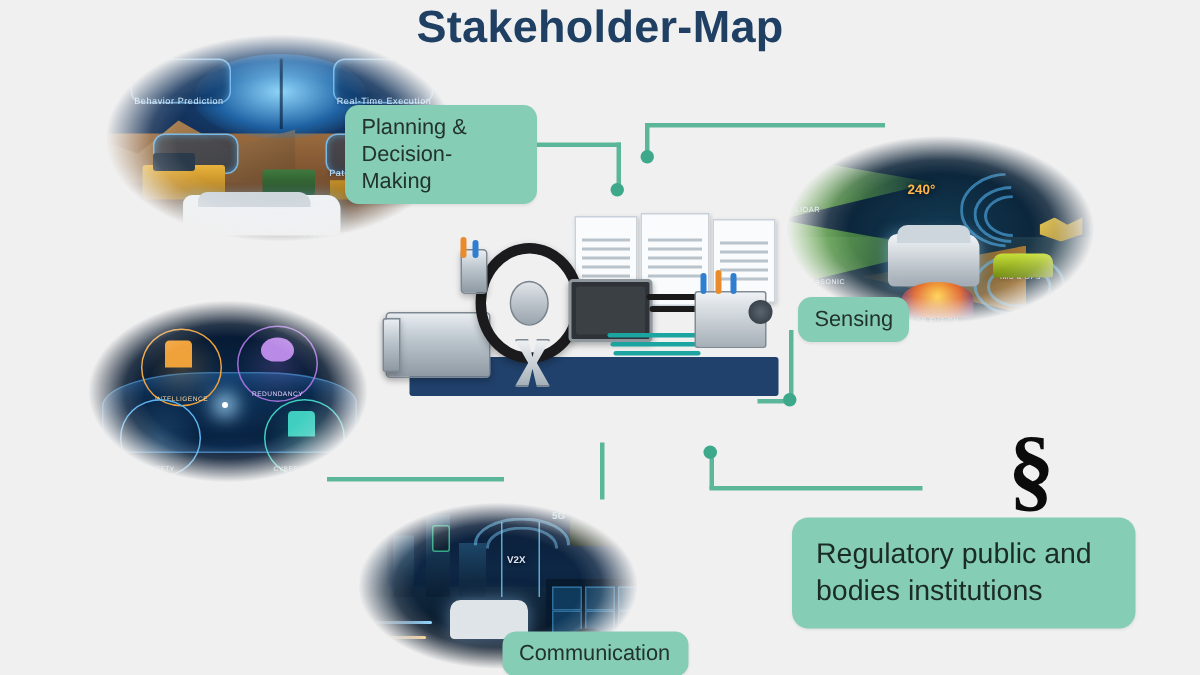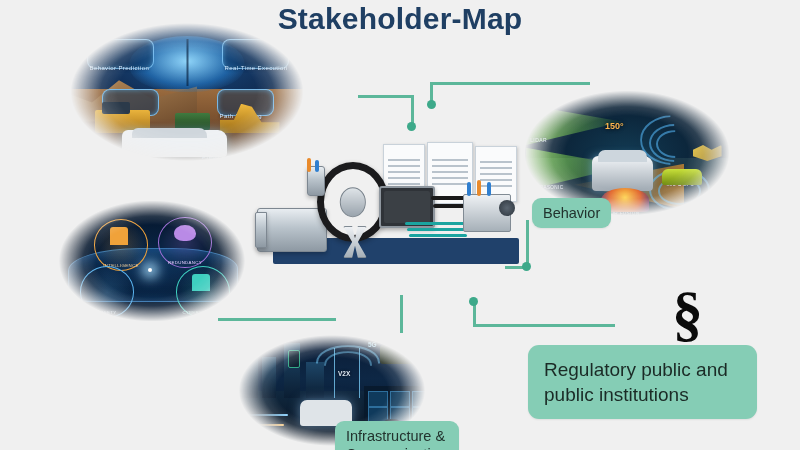--- a/index.html
+++ b/index.html
@@ -157,21 +157,21 @@
       <div class="sn-bg"></div>
       <div class="sn-road"></div>
       <div class="cone-g" style="left:4%;top:14%;width:44%;height:30%;clip-path:polygon(100% 42%,0 0,0 100%);"></div>
       <div class="cone-g" style="left:4%;top:44%;width:46%;height:34%;clip-path:polygon(100% 46%,0 6%,0 100%);"></div>
       <div class="cone-o" style="left:26%;top:58%;width:50%;height:34%;clip-path:polygon(0 46%,100% 0,100% 100%);"></div>
       <div class="wave" style="left:56%;top:22%;width:28%;height:34%;clip-path:polygon(0 0,46% 0,46% 100%,0 100%);"></div>
       <div class="wave" style="left:60%;top:28%;width:22%;height:26%;clip-path:polygon(0 0,48% 0,48% 100%,0 100%);"></div>
       <div class="wave" style="left:63%;top:33%;width:16%;height:18%;clip-path:polygon(0 0,50% 0,50% 100%,0 100%);"></div>
       <div class="wave" style="left:60%;top:62%;width:26%;height:28%;"></div>
       <div class="wave" style="left:64%;top:68%;width:18%;height:18%;"></div>
-      <div class="badge360" style="left:40%;top:26%;">150°</div>
+      <div class="badge360" style="left:40%;top:26%;">240°</div>
       <div class="lbl" style="left:11%;top:6%;font-size:5px;color:#eaf3ff;">CAMERAS</div>
       <div class="lbl" style="left:6%;top:38%;font-size:5px;color:#eaf3ff;">LIDAR</div>
       <div class="lbl" style="left:6%;top:74%;font-size:4.6px;color:#eaf3ff;">ULTRASONIC</div>
       <div class="lbl" style="left:73%;top:7%;font-size:4.6px;color:#eaf3ff;">RADAR</div>
       <div class="lbl" style="left:68%;top:72%;font-size:4.6px;color:#eaf3ff;">IMU &amp; GPS</div>
       <div class="lbl" style="left:36%;top:93%;font-size:4.6px;color:#eaf3ff;">SENSOR FUSION</div>
 
       <div class="car-w" style="left:34%;top:52%;width:28%;height:26%;background:linear-gradient(180deg,#f2f5f8,#9fa9b2);"></div>
       <div class="veh" style="left:37%;top:48%;width:22%;height:9%;background:#cdd6dd;border-radius:7px 7px 0 0;"></div>
 
@@ -306,31 +306,34 @@
   <div class="dot" style="left:522px;top:262px;"></div>
 
   <div class="conn h" style="left:218px;top:318px;width:118px;"></div>
 
   <div class="conn v" style="left:400px;top:295px;height:38px;"></div>
 
   <div class="conn v" style="left:473px;top:300px;height:26px;"></div>
   <div class="conn h" style="left:473px;top:324px;width:142px;"></div>
   <div class="dot" style="left:469px;top:297px;"></div>
 
-
-
-  <div class="chip" style="left:532px;top:198px;">Behavior</div>
+  <div class="chip" style="left:230px;top:70px;width:128px;">
+    <div>Planning &amp;</div>
+    <div>Decision-Making</div>
+  </div>
+
+
+  <div class="chip" style="left:532px;top:198px;">Sensing</div>
 
 
   <div class="chip" style="left:335px;top:421px;width:124px;">
-    <div>Infrastructure &amp;</div>
     <div>Communication</div>
   </div>
 
   <div class="chip big" style="left:528px;top:345px;width:229px;">
     <div>Regulatory public and</div>
-    <div>public institutions</div>
+    <div>bodies institutions</div>
   </div>
 
   <div class="para" style="left:672px;top:282px;">§</div>
 
 
 </div>
 
 </body></html>

